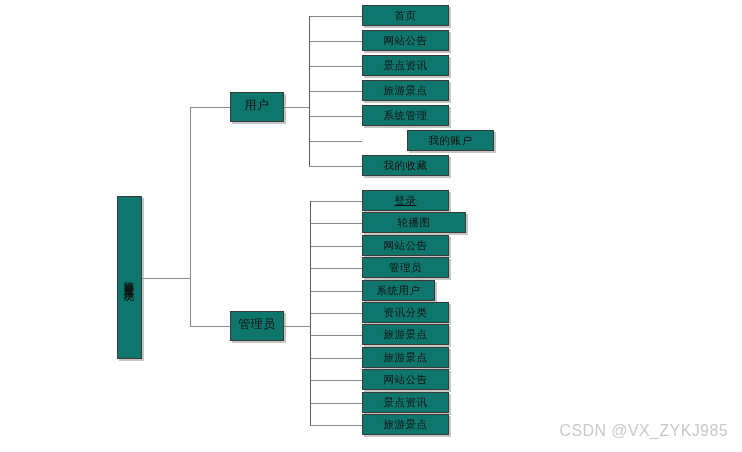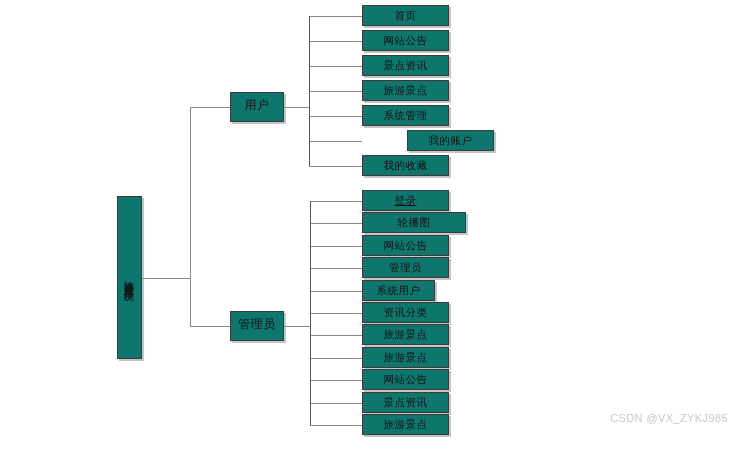--- a/index.html
+++ b/index.html
@@ -62,22 +62,22 @@
     font-size: 10.5px;
     letter-spacing: 2px;
     writing-mode: vertical-rl;
     text-orientation: upright;
     line-height: 1.35;
   }
   
   #watermark {
     position: absolute;
     right: 14px;
-    bottom: 28px;
-    font-size: 11px;
+    bottom: 12px;
+    font-size: 16px;
     color: #c9c9c9;
     letter-spacing: 0.4px;
     user-select: none;
   }
 </style>
 </head>
 <body>
 
 <div id="canvas">
 

